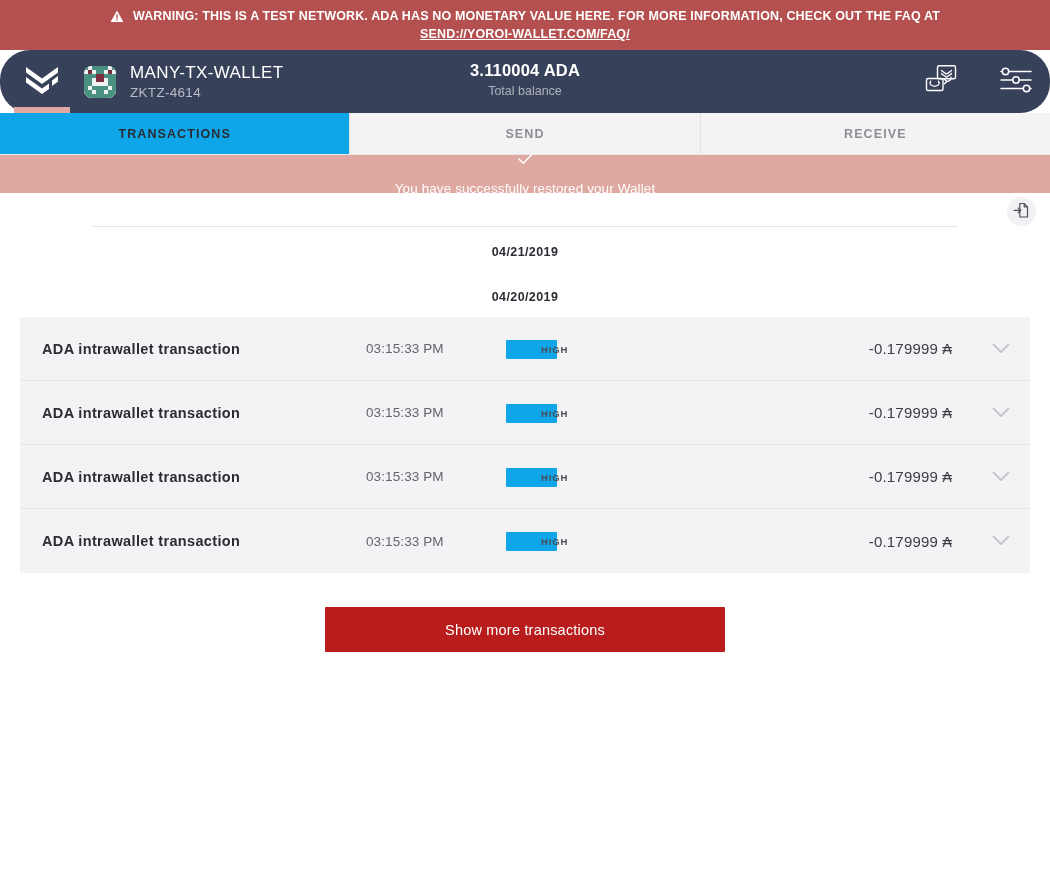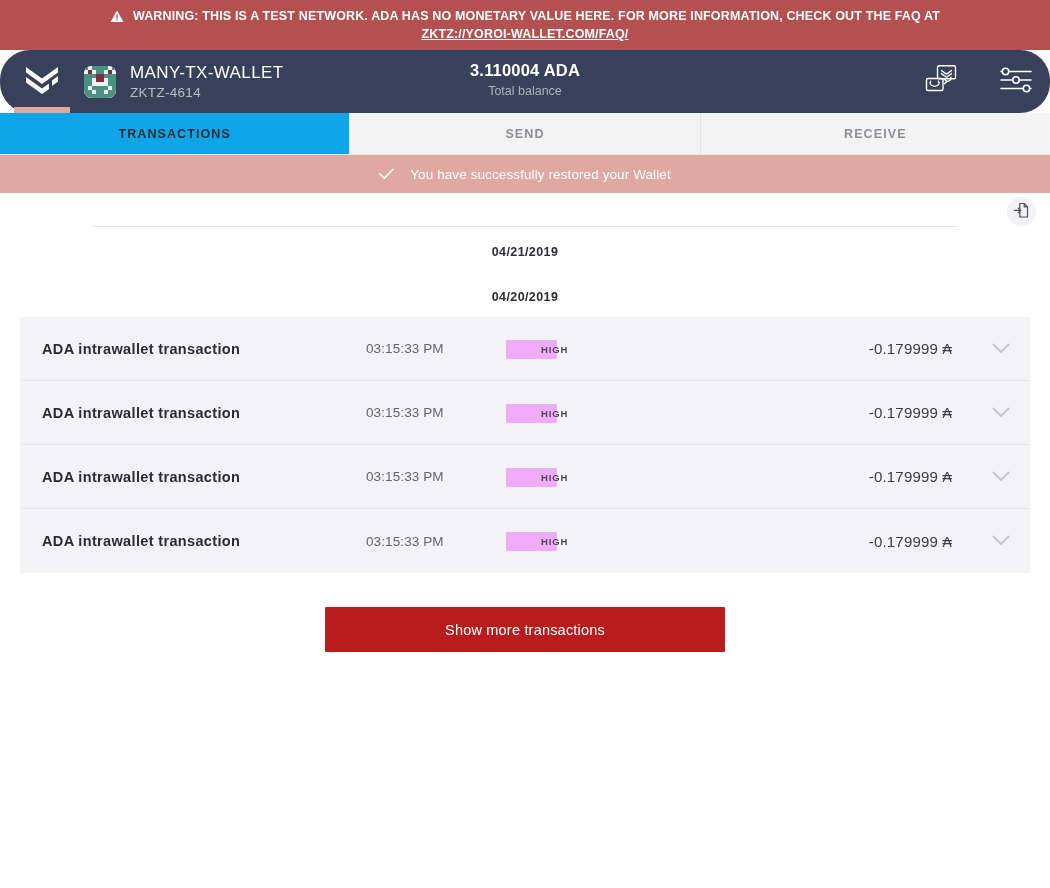--- a/index.html
+++ b/index.html
@@ -169,20 +169,21 @@
     width: 1050px;
     height: 38px;
     background: #dfa8a0;
     display: flex;
     align-items: center;
     justify-content: center;
     gap: 16px;
     color: #ffffff;
     font-size: 13.5px;
     letter-spacing: 0.1px;
+    flex-direction: column;
   }
   .check-icon { display: block; }
 
   
   .tx-page {
     position: relative;
     width: 1050px;
     background: #ffffff;
     padding-top: 9px;
   }
@@ -265,21 +266,21 @@
     font-size: 9.5px;
     font-weight: bold;
     letter-spacing: 0.9px;
     color: #4a4b53;
     padding: 4px 0;
     width: 51px;
     text-align: center;
     border-radius: 1px;
   }
   .badge.low { background: #eeb3c3; }
-  .badge.high { background: #f0abfc; padding-left: 35px; }
+  .badge.high { background: #0ea5e9; padding-left: 35px; }
   .tx-amount {
     flex: 1 1 auto;
     text-align: right;
     font-size: 15px;
     color: #3c3d44;
     letter-spacing: 0.2px;
     padding-right: 10px;
   }
   .chev-cell {
     width: 48px;
@@ -315,21 +316,21 @@
   <div class="warning-line1">
     <span>
       <svg class="warn-tri" width="14" height="13" viewBox="0 0 14 13" aria-hidden="true">
         <path d="M7 0.5 L13.4 12 L0.6 12 Z" fill="#ffffff"></path>
         <rect x="6.35" y="4.2" width="1.3" height="4.4" fill="#b4504f"></rect>
         <rect x="6.35" y="9.3" width="1.3" height="1.3" fill="#b4504f"></rect>
       </svg>
     </span>
     <span>WARNING: THIS IS A TEST NETWORK. ADA HAS NO MONETARY VALUE HERE. FOR MORE INFORMATION, CHECK OUT THE FAQ AT</span>
   </div>
-  <a class="warning-link">ZKTZ://YOROI-WALLET.COM/FAQ/</a>
+  <a class="warning-link">SEND://YOROI-WALLET.COM/FAQ/</a>
 </div>
 
 <div class="navbar">
   <div class="logo-area">
     <svg width="36" height="33" viewBox="0 0 36 33" aria-hidden="true">
       <polygon points="2,2 18,13.5 34,2 34,7.5 18,19 2,7.5" fill="#ffffff"></polygon>
       <polygon points="2,12 18,23.5 25,18.5 25,24 18,29 2,17.5" fill="#ffffff"></polygon>
       <polygon points="28,15.5 34,11 34,16.5 28,21" fill="#ffffff"></polygon>
     </svg>
     <div class="logo-accent"></div>

